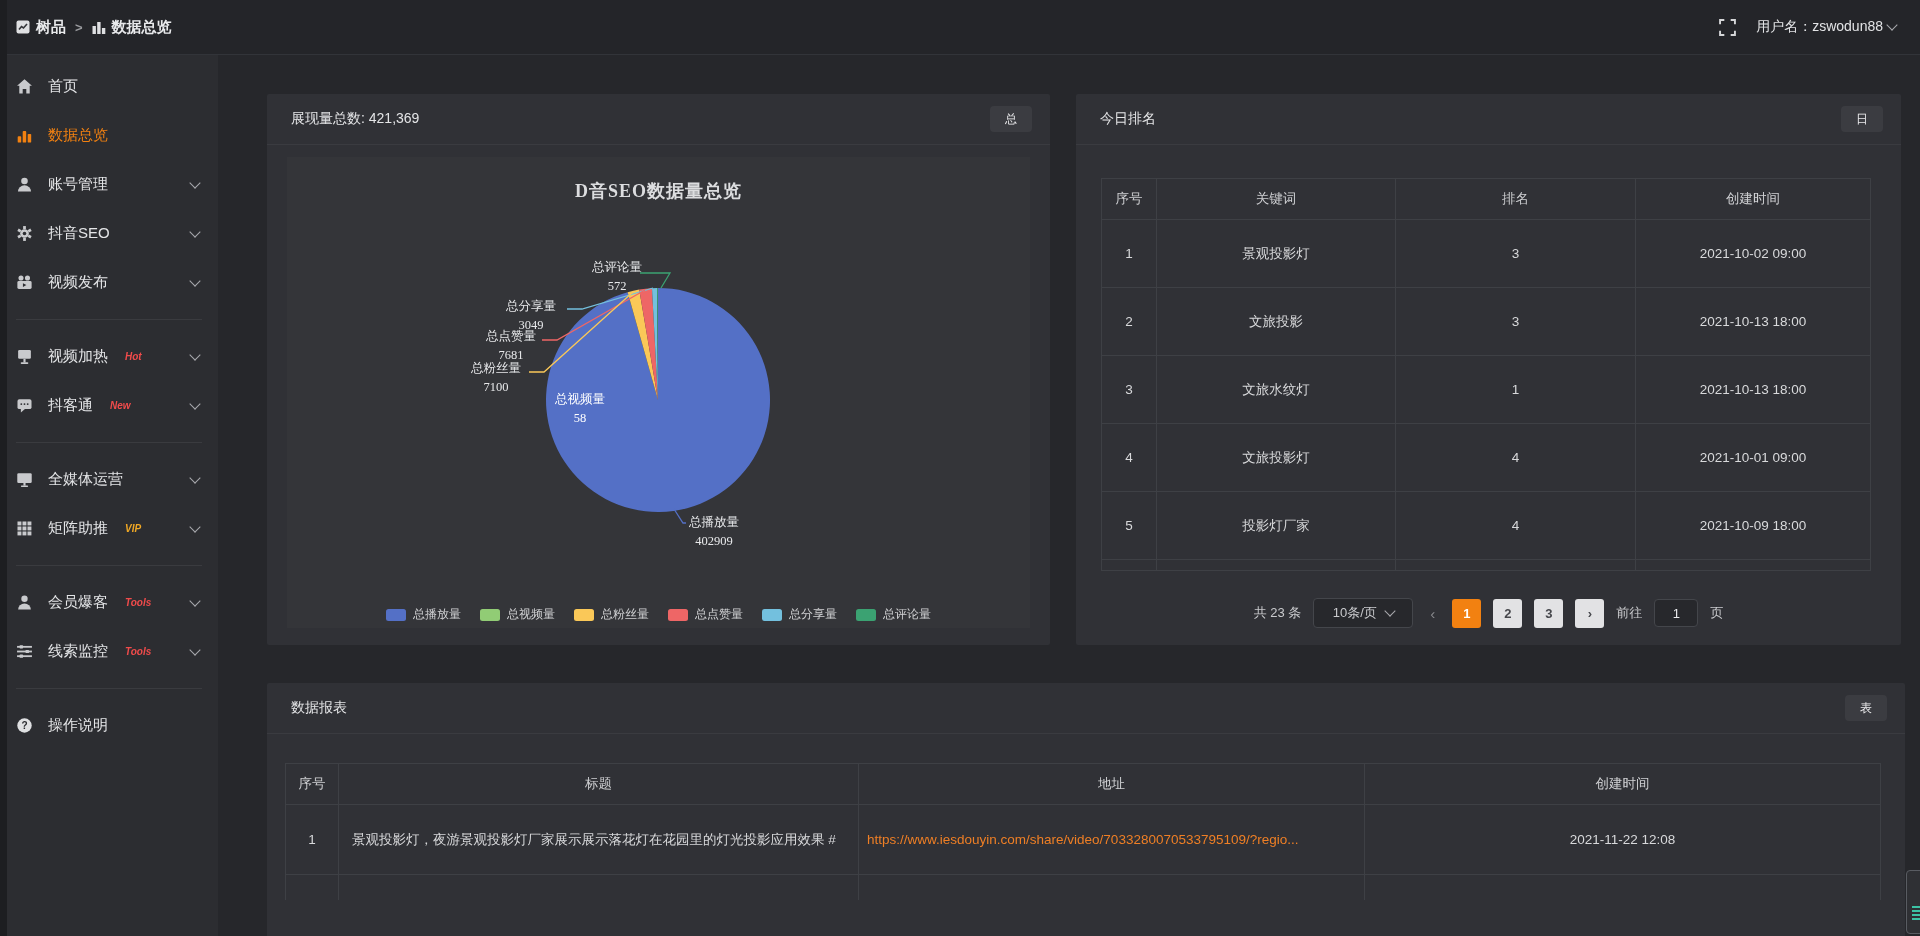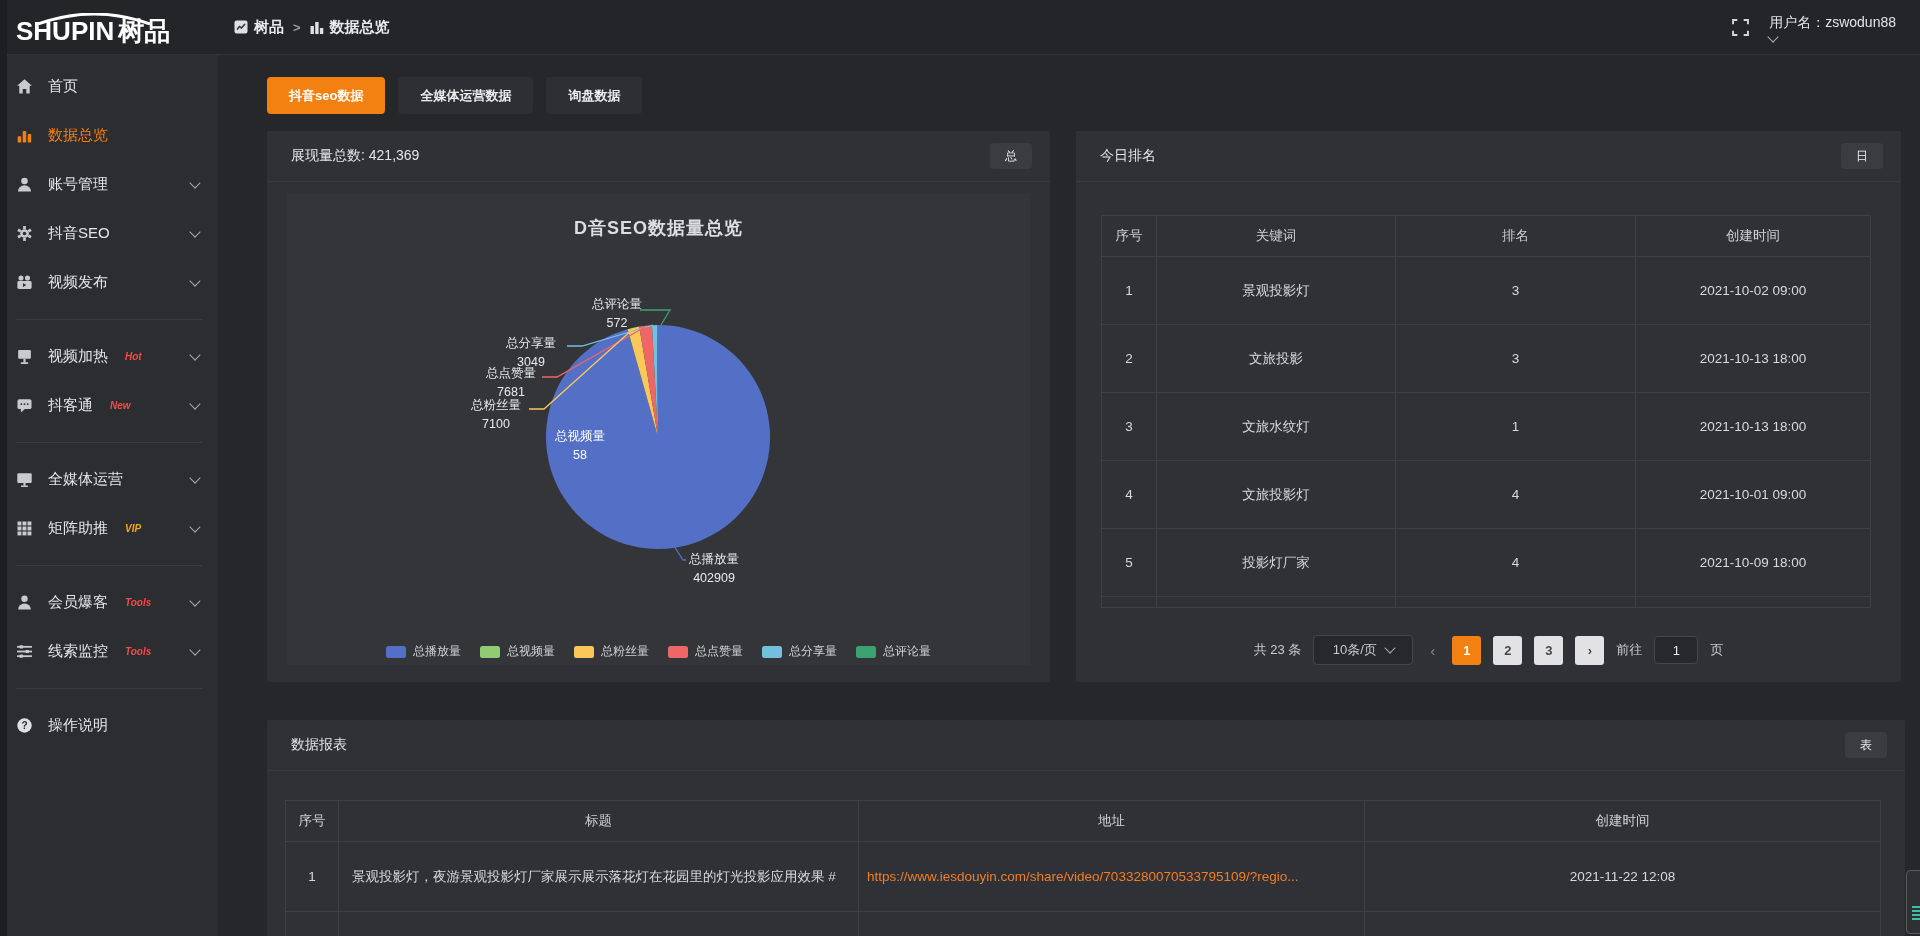--- a/index.html
+++ b/index.html
@@ -11,21 +11,21 @@
   .header{position:absolute;top:0;left:0;right:0;height:54px;background:#242529;
           border-bottom:1px solid #323439;display:flex;align-items:center;z-index:10;}
   .logo-wrap{width:218px;padding-left:16px;box-sizing:border-box;position:relative;}
   .logo-arc{position:absolute;top:3px;left:24px;}
   .logo-text{font-size:26px;font-weight:800;color:#fff;letter-spacing:0px;line-height:1;margin-top:8px;}
   .logo-cn{font-weight:700;margin-left:4px;}
   .breadcrumb{display:flex;align-items:center;gap:9px;color:#e9eaec;font-size:15px;font-weight:bold;margin-left:16px;}
   .crumb{display:flex;align-items:center;gap:6px;cursor:pointer;}
   .crumb-sep{color:#9a9b9f;font-size:13px;font-weight:bold;}
   .header-right{margin-left:auto;display:flex;align-items:center;gap:20px;padding-right:24px;color:#e3e4e6;font-size:14px;}
-  .user-entry{display:flex;gap:5px;cursor:pointer;flex-direction:column;}
+  .user-entry{display:flex;align-items:center;gap:5px;cursor:pointer;}
   .chev-css{width:7px;height:7px;border-right:1.6px solid #a9aaae;border-bottom:1.6px solid #a9aaae;
             transform:rotate(45deg);display:inline-block;margin-top:-4px;}
 
   
   .sidebar{position:absolute;top:54px;left:0;width:218px;bottom:0;background:#2c2d31;padding-top:8px;box-sizing:border-box;}
   .side-item{position:relative;height:49px;display:flex;align-items:center;padding-left:16px;gap:15px;
              color:#e4e5e7;font-size:15px;cursor:pointer;}
   .side-item .ic{width:17px;height:17px;flex:0 0 17px;display:flex;align-items:center;}
   .side-item.active{color:#f28111;}
   .side-item .chev{position:absolute;right:19px;}
@@ -46,21 +46,21 @@
   .panel.left{width:783px;height:551px;}
   .panel.right{width:825px;height:551px;}
   .panel.bottom{margin-top:38px;height:400px;}
   .panel-head{height:50px;display:flex;align-items:center;justify-content:space-between;
               padding:0 18px 0 24px;border-bottom:1px solid #3a3b40;}
   .panel-title{font-size:14px;color:#e4e5e7;}
   .corner-btn{min-width:28px;height:26px;background:#3b3c41;border-radius:4px;color:#ebebed;font-size:12px;
               display:flex;align-items:center;justify-content:center;padding:0 7px;cursor:pointer;}
 
   
-  .chart-body{position:relative;margin:12px 20px 18px 20px;height:471px;background:#343539;}
+  .chart-body{position:relative;margin:12px 20px 18px 20px;height:471px;background:#343539;font-family:Liberation Serif, serif;}
   .chart-title{position:absolute;top:22px;left:0;right:0;text-align:center;font-size:18px;font-weight:bold;
                color:#dcdddf;letter-spacing:1px;}
   .pie-svg{position:absolute;left:0;top:0;}
   .pie-label{position:absolute;width:100px;text-align:center;font-size:12.5px;line-height:19px;color:#e8e9eb;}
   .pie-label .v{display:block;}
   .pl-comment{left:280px;top:101px;}
   .pl-share{left:194px;top:140px;}
   .pl-like{left:174px;top:170px;}
   .pl-fans{left:159px;top:202px;}
   .pl-video{left:243px;top:233px;color:#fff;}
@@ -99,26 +99,20 @@
   .float-widget{position:absolute;left:1906px;top:870px;width:22px;height:64px;background:#2f3034;
                 border:1px solid #595c62;border-radius:4px;z-index:30;padding-top:33px;box-sizing:border-box;}
   .float-widget .bar{width:10px;height:2px;background:#3cc3a5;margin:2px auto;}
 </style>
 </head>
 <body>
 
 <div class="edge-strip"></div>
 
 <div class="header">
-  <div class="logo-wrap">
-    <svg class="logo-arc" width="150" height="12" viewBox="0 0 150 12">
-      <path d="M14 11 Q70 -9 126 11" stroke="#fff" stroke-width="3" fill="none"></path>
-    </svg>
-    <div class="logo-text"><span>SHUPIN</span><span class="logo-cn">树品</span></div>
-  </div>
   <div class="breadcrumb">
     <span class="crumb">
       <svg width="14" height="14" viewBox="0 0 14 14">
         <rect x="0.5" y="0.5" width="13" height="13" rx="2" fill="#dfe0e2"></rect>
         <polyline points="3,9.5 5.5,6.5 7.5,8 11,4" stroke="#35363a" stroke-width="1.6" fill="none"></polyline>
       </svg>
       <span>树品</span>
     </span>
     <span class="crumb-sep">&gt;</span>
     <span class="crumb">
@@ -299,25 +293,20 @@
           <circle cx="8" cy="8" r="6.8" fill="#dfe0e2"></circle>
           <text x="8" y="11.3" text-anchor="middle" font-size="9.5" font-weight="bold" fill="#2c2d31" font-family="'Liberation Sans',sans-serif">?</text>
         </svg>
       </span>
     <span>操作说明</span>
   </div>
 </div>
 
 <div class="main">
 
-  <div class="tabs">
-    <div class="tab active">抖音seo数据</div>
-    <div class="tab">全媒体运营数据</div>
-    <div class="tab">询盘数据</div>
-  </div>
 
   <div class="panel-row">
 
     <div class="panel left">
       <div class="panel-head">
         <span class="panel-title">展现量总数: 421,369</span>
         <span class="corner-btn">总</span>
       </div>
       <div class="chart-body">
         <div class="chart-title">D音SEO数据量总览</div>

